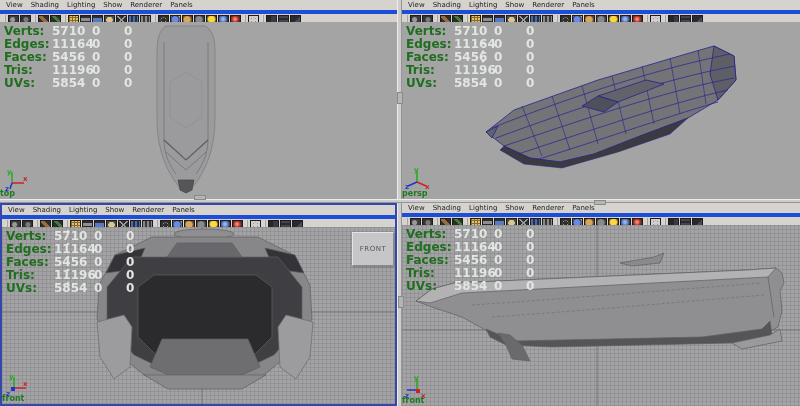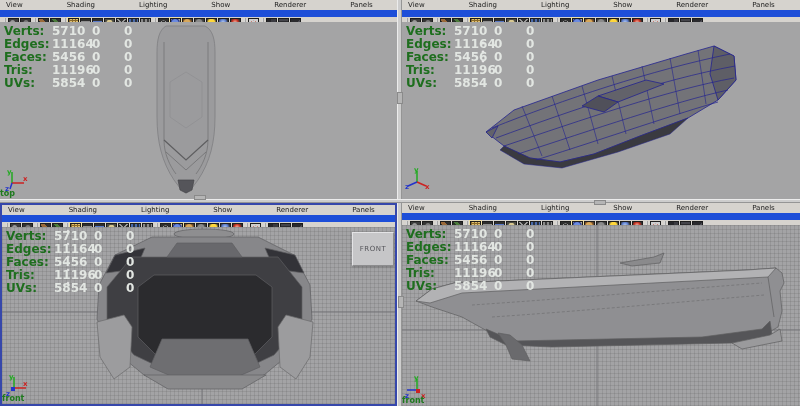--- a/index.html
+++ b/index.html
@@ -1,22 +1,22 @@
 <!DOCTYPE html>
 <html><head>
 <meta charset="utf-8">
 <style>
   html,body{margin:0;padding:0;background:#888;}
   #stage{position:relative;width:800px;height:406px;overflow:hidden;
          font-family:"DejaVu Sans",sans-serif;background:#a4a4a5;}
   .pane{position:absolute;background:#a4a4a5;overflow:hidden;box-sizing:border-box;}
   .pane.active{border:2px solid #3647ab;}
   
-  .menubar{height:10px;background:#d6d3ce;border-bottom:7px solid #1d4ed8;
-           display:flex;align-items:center;padding-left:6px;gap:36px;}
+  .menubar{height:10px;background:#d6d3ce;border-bottom:4px solid #1d4ed8;
+           display:flex;align-items:center;padding-left:6px;}
   .menu-item{font-size:7px;line-height:9px;color:#222;padding:0 8px 0 0;cursor:default;}
   
   .toolbar{height:12px;background:#d6d3ce;border-bottom:1px solid #8f8d89;
            display:flex;align-items:center;}
   .icons{display:flex;align-items:center;height:12px;padding-left:2px;}
   .icon{width:11px;height:10px;border:1px solid #1c1c1c;box-sizing:border-box;margin-right:1px;}
   .icon.hl{box-shadow:0 0 0 1px #efe0a8;}
   .tb-div{width:2px;height:11px;margin:0 2px;background:linear-gradient(90deg,#f2f2f2,#8a8a8a);}
   .s-cam{background:radial-gradient(circle at 40% 45%,#9a9a9a 2px,#3c3c3c 3px);}
   .s-cam2{background:radial-gradient(circle at 55% 45%,#7a7a7a 2px,#333 3px);}
@@ -279,20 +279,21 @@
           </div>
         </div>
       <svg class="axis" width="28" height="28" viewBox="0 0 28 28">
         <line x1="12" y1="17" x2="12" y2="6" stroke="#22aa22" stroke-width="1.5"></line>
         <line x1="12" y1="17" x2="3" y2="21" stroke="#2233cc" stroke-width="1.5"></line>
         <line x1="12" y1="17" x2="21" y2="21" stroke="#cc2222" stroke-width="1.5"></line>
         <text x="9" y="7" fill="#22aa22">y</text>
         <text x="0" y="24" fill="#2233cc">z</text>
         <text x="20" y="24" fill="#cc2222">x</text>
       </svg>
+      <div class="vplabel">persp</div>
     </div>
   </div>
 
   <div class="pane active" style="left:0;top:203px;width:397px;height:203px;">
     <div class="menubar">
         <span class="menu-item">View</span>
         <span class="menu-item">Shading</span>
         <span class="menu-item">Lighting</span>
         <span class="menu-item">Show</span>
         <span class="menu-item">Renderer</span>

